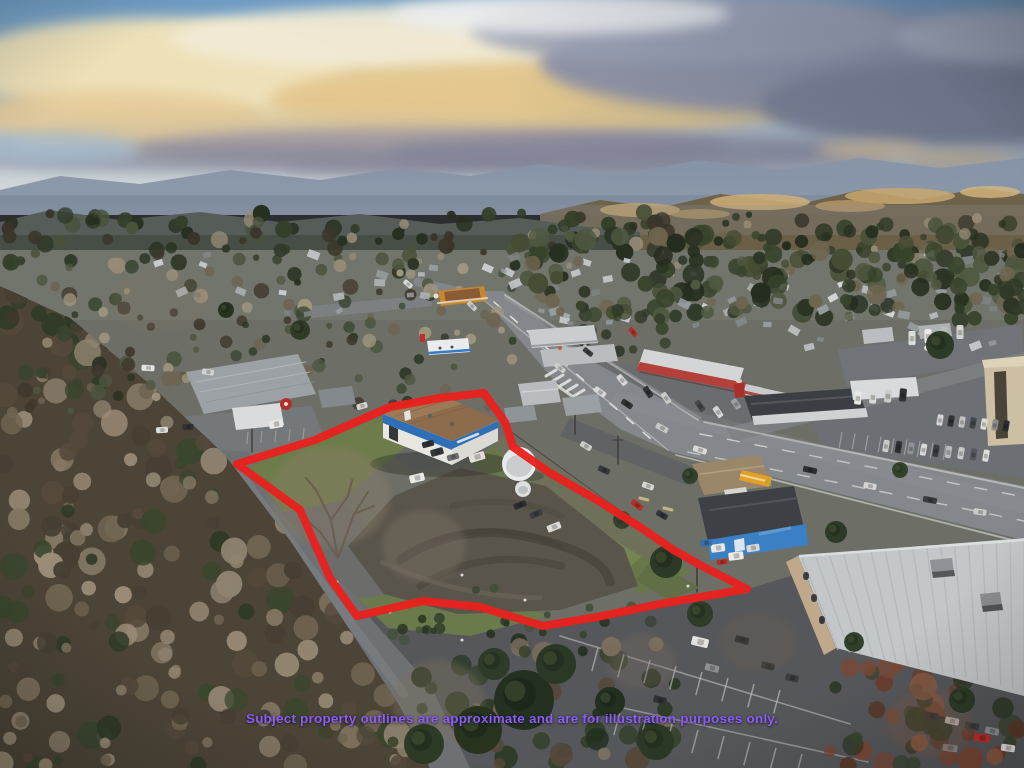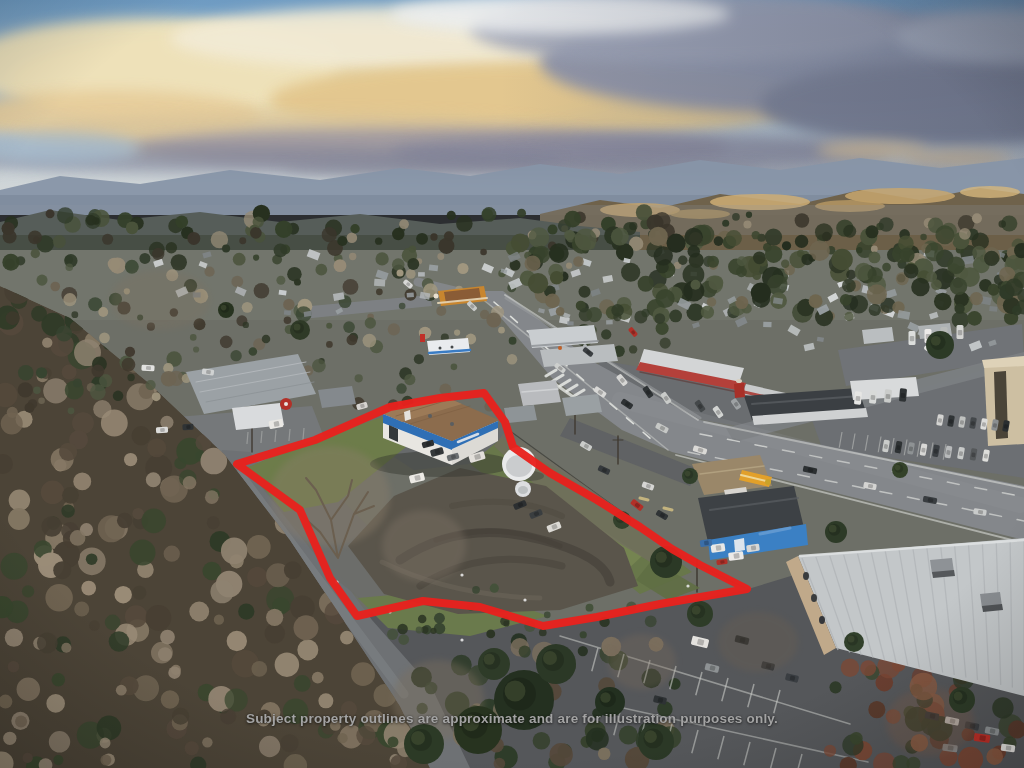--- a/index.html
+++ b/index.html
@@ -1,20 +1,20 @@
 <!DOCTYPE html>
 <html><head>
 <meta charset="utf-8">
 <style>
   html,body{margin:0;padding:0;background:#111;}
   .stage{position:relative;width:1024px;height:768px;overflow:hidden;font-family:"Liberation Sans",sans-serif;}
   .stage svg{position:absolute;left:0;top:0;width:1024px;height:768px;display:block;}
   .disclaimer{
     position:absolute;left:0;right:0;bottom:42px;text-align:center;
-    color:#a3a3a3;font-size:13.5px;font-weight:700;letter-spacing:.2px;
+    color:#8b5cf6;font-size:13.5px;font-weight:700;letter-spacing:.2px;
     text-shadow:0 1px 3px rgba(0,0,0,.55), 0 0 2px rgba(0,0,0,.35);
   }
 </style>
 </head>
 <body>
 
 <div class="stage">
   <svg id="scene" viewBox="0 0 1024 768">
       <defs>
         <linearGradient id="g_sky" x1="0" y1="0" x2="0" y2="1">

